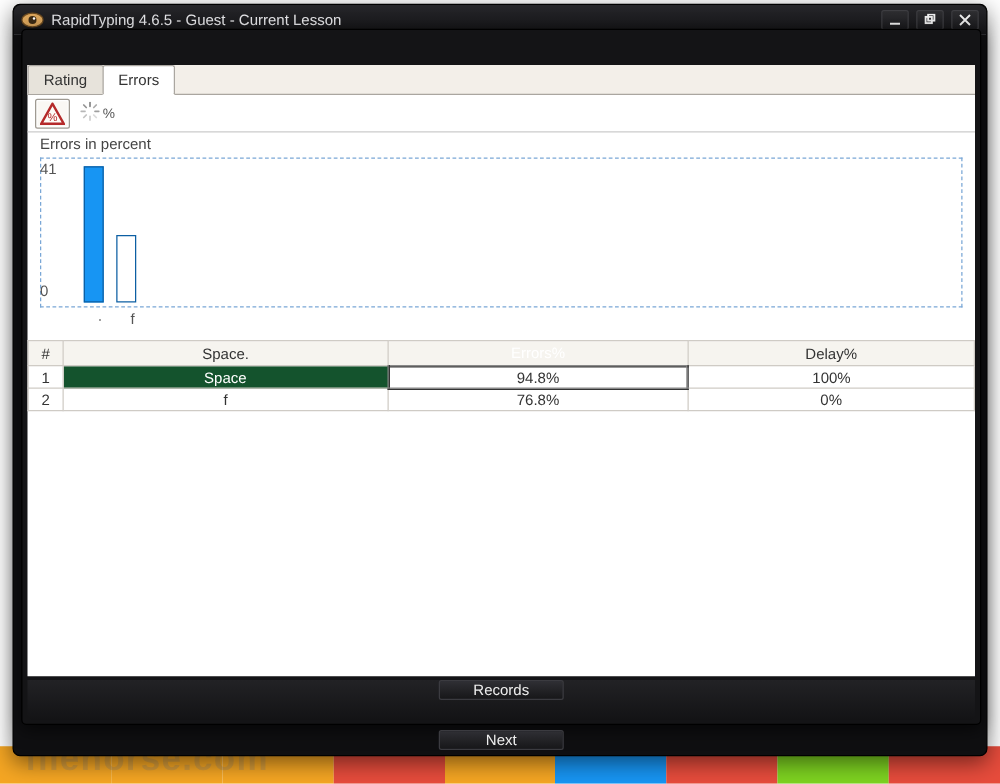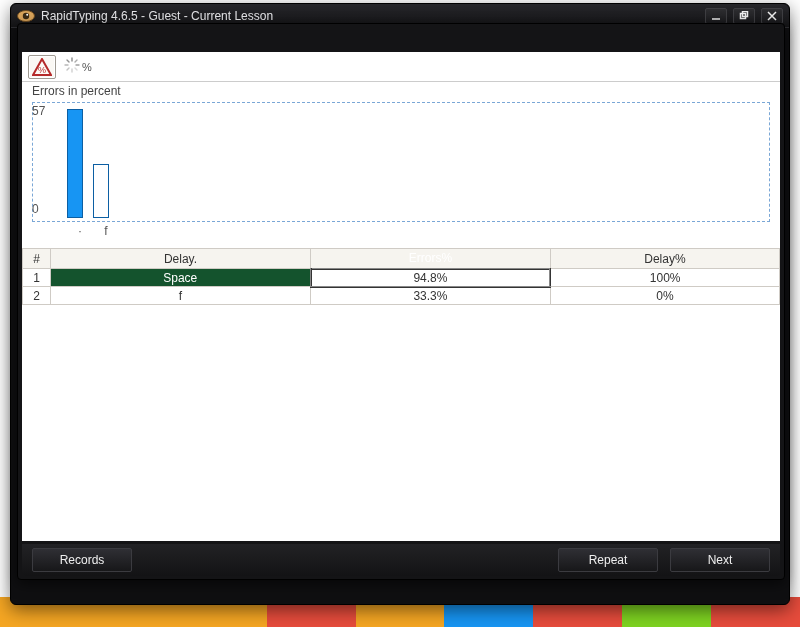--- a/index.html
+++ b/index.html
@@ -90,21 +90,21 @@
   .col-num  { width: 28px; }
   .col-char { width: 260px; }
   .sel { background:#14532d; color:#fff !important; }
   .sel-outline { border: 2px inset #888 !important; }
 
   
   .bottom-bar {
     position: absolute; left:4px; right:4px; bottom:3px; height:32px;
     display:flex; align-items:center; gap:12px; padding: 0 10px;
     background: linear-gradient(#222225,#131315);
-    border-bottom-left-radius:4px; border-bottom-right-radius:4px;
+    border-bottom-left-radius:4px; border-bottom-right-radius:4px;flex-direction:column;
   }
   .dark-btn {
     min-width:100px; height:24px; padding: 0 16px; color:#eee;
     border:1px solid #3b3b40; border-radius:2px;
     background: linear-gradient(#2f2f34,#171719);
     display:flex; align-items:center; justify-content:center;
   }
   .spacer { flex:1; }
 
   
@@ -123,20 +123,21 @@
     <div style="background:#f5a623"></div>
     <div style="background:#f5a623"></div>
     <div style="background:#e74c3c"></div>
     <div style="background:#f5a623"></div>
     <div style="background:#1795f3"></div>
     <div style="background:#e74c3c"></div>
     <div style="background:#7ed321"></div>
     <div style="background:#e74c3c"></div>
   </div>
 
+  <div class="watermark">filehorse.com</div>
 
   <div class="outer-window">
     <div class="outer-titlebar">
       <span class="eye-logo">
         <svg width="18" height="14" viewBox="0 0 18 14">
           <ellipse cx="9" cy="7" rx="8.5" ry="5.5" fill="#d9a45b" stroke="#6b4a20"></ellipse>
           <circle cx="9" cy="7" r="3.2" fill="#3b2a14"></circle>
           <circle cx="10.2" cy="5.8" r="1" fill="#fff"></circle>
         </svg>
       </span>
@@ -155,20 +156,24 @@
       <span class="win-btn">
         <svg width="10" height="10" viewBox="0 0 10 10">
             <path d="M1 1 L9 9 M9 1 L1 9"></path>
           </svg>
       </span>
     </div>
 
     <div class="dialog">
 
       <div class="dialog-body">
+        <div class="tabs">
+          <div class="tab">Rating</div>
+          <div class="tab active">Errors</div>
+        </div>
 
         <div class="subtoolbar">
           <div class="tool-btn active">
             <span class="tri-icon">
               <svg width="20" height="18" viewBox="0 0 20 18">
                 <polygon points="10,1 19,17 1,17" fill="#fdfbf6" stroke="#b52a2a" stroke-width="2"></polygon>
                 <text x="10" y="15" text-anchor="middle" font-size="9" fill="#b52a2a">%</text>
               </svg>
             </span>
           </div>
@@ -188,21 +193,21 @@
               </svg>
             </span>
             <span style="font-size:11px;color:#555;margin-left:2px">%</span>
           </div>
         </div>
 
         <div class="chart-wrap">
           <div class="chart-title">Errors in percent</div>
           <div class="chart-frame">
             <div class="y-axis">
-              <span class="y-tick" style="top:6px">57</span>
+              <span class="y-tick" style="top:6px">41</span>
               <span class="y-tick" style="bottom:-4px; top:auto">0</span>
             </div>
             <div class="plot">
               <div class="bar" id="bar0" style="left: 4px; height: 109px;"></div>
               <div class="bar hollow" id="bar1" style="left: 30px; height: 54px;"></div>
             </div>
           </div>
           <div class="x-labels">
             <span>·</span>
             <span>f</span>
@@ -212,43 +217,42 @@
         <table class="err">
           <colgroup>
             <col class="col-num">
               <col class="col-char">
               <col>
               <col>
           </colgroup>
           <thead>
             <tr>
               <th>#</th>
-              <th>Delay.</th>
+              <th>Space.</th>
               <th class="sel">Errors%</th>
               <th>Delay%</th>
             </tr>
           </thead>
           <tbody>
             <tr>
               <td>1</td>
               <td class="sel">Space</td>
               <td class="sel-outline">94.8%</td>
               <td>100%</td>
             </tr>
             <tr>
               <td>2</td>
               <td>f</td>
-              <td>33.3%</td>
+              <td>76.8%</td>
               <td>0%</td>
             </tr>
           </tbody>
         </table>
       </div>
 
       <div class="bottom-bar">
         <div class="dark-btn">Records</div>
         <div class="spacer"></div>
-        <div class="dark-btn">Repeat</div>
         <div class="dark-btn">Next</div>
       </div>
     </div>
   </div>
 </div>
 
 </body></html>

